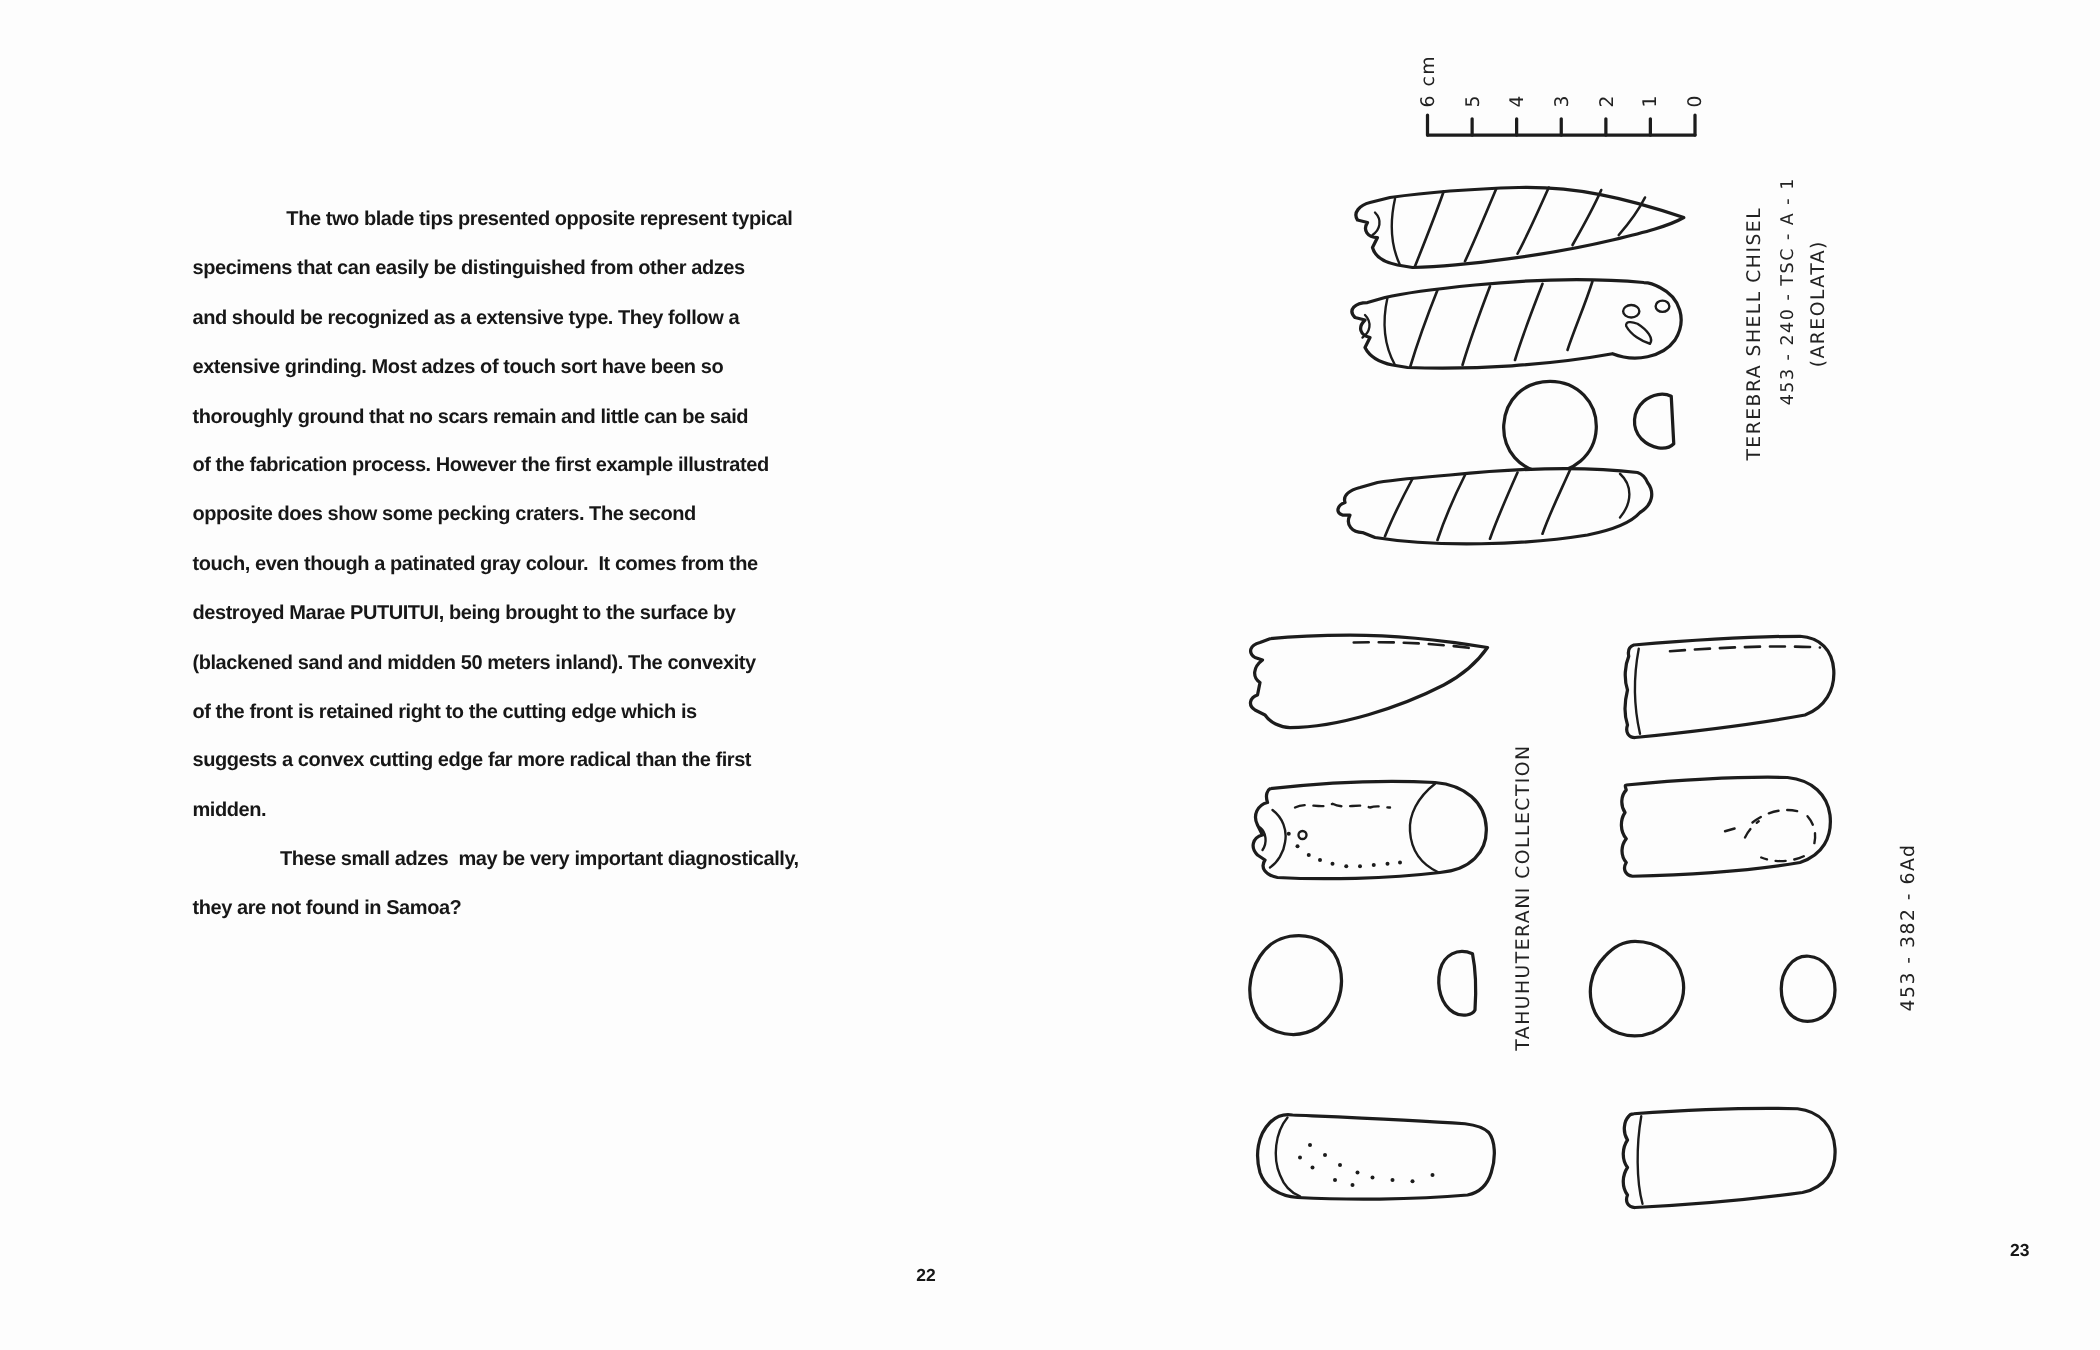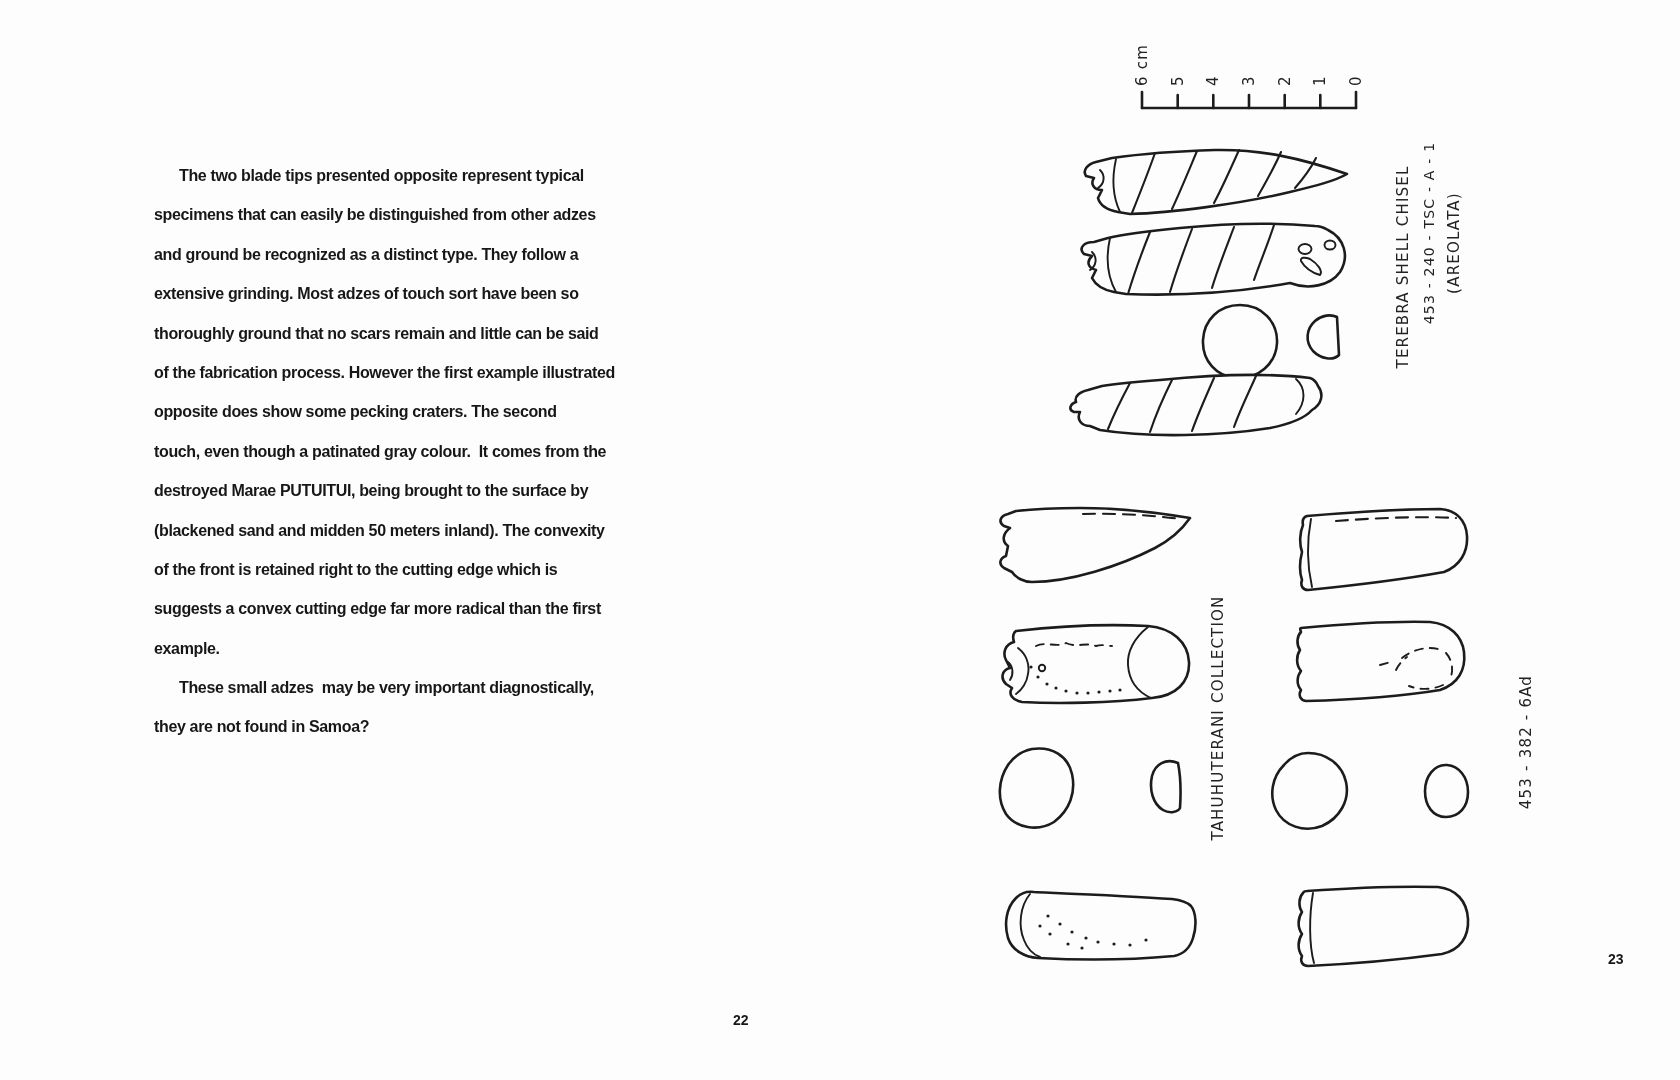--- a/index.html
+++ b/index.html
@@ -2,24 +2,24 @@
 <html><head>
 <meta charset="utf-8">
 <style>
   html,body{margin:0;padding:0;background:#e8e8e8;}
   .spread{position:relative;width:1680px;height:1080px;background:#fdfdfd;overflow:hidden;
           font-family:"Liberation Sans",sans-serif;}
   
   .text-block{position:absolute;left:154px;top:156px;width:530px;}
   .line{height:39.4px;line-height:39.4px;white-space:pre;
         font-weight:bold;font-size:16px;letter-spacing:-0.35px;color:#171717;}
-  .line.indent{padding-left:25px;}
+  .line.indent{padding-left:25px;text-align:center;}
   .page-num{position:absolute;font-weight:bold;font-size:14px;color:#171717;}
   .page-num.left{left:733px;top:1012px;}
-  .page-num.right{left:1608px;top:951px;}
+  .page-num.right{left:1608px;top:992px;}
   
   svg{position:absolute;left:0;top:0;}
   .ink{fill:none;stroke:#1c1c1c;stroke-width:2.6;stroke-linecap:round;stroke-linejoin:round;}
   .ink.fillw{fill:#fdfdfd;}
   .whorl{fill:none;stroke:#1c1c1c;stroke-width:2.1;stroke-linecap:round;}
   .thin{fill:none;stroke:#1c1c1c;stroke-width:1.9;stroke-linecap:round;}
   .dash{fill:none;stroke:#1c1c1c;stroke-width:2.1;stroke-linecap:round;stroke-dasharray:12 8;}
   .dash2{fill:none;stroke:#1c1c1c;stroke-width:1.9;stroke-linecap:round;stroke-dasharray:8 7;}
   .dot{fill:#1c1c1c;stroke:none;}
   .hand{font-family:"DejaVu Sans",sans-serif;fill:#222;letter-spacing:1.2px;font-size:15px;}
@@ -27,31 +27,31 @@
 </style>
 </head>
 <body>
 
 <div class="spread">
 
   <div>
     <div class="text-block">
       <div class="line indent">The two blade tips presented opposite represent typical</div>
       <div class="line">specimens that can easily be distinguished from other adzes</div>
-      <div class="line">and ground be recognized as a distinct type. They follow a</div>
+      <div class="line">and should be recognized as a extensive type. They follow a</div>
       <div class="line">extensive grinding. Most adzes of touch sort have been so</div>
       <div class="line">thoroughly ground that no scars remain and little can be said</div>
       <div class="line">of the fabrication process. However the first example illustrated</div>
       <div class="line">opposite does show some pecking craters. The second</div>
       <div class="line">touch, even though a patinated gray colour.  It comes from the</div>
       <div class="line">destroyed Marae PUTUITUI, being brought to the surface by</div>
       <div class="line">(blackened sand and midden 50 meters inland). The convexity</div>
       <div class="line">of the front is retained right to the cutting edge which is</div>
       <div class="line">suggests a convex cutting edge far more radical than the first</div>
-      <div class="line">example.</div>
+      <div class="line">midden.</div>
       <div class="line indent">These small adzes  may be very important diagnostically,</div>
       <div class="line">they are not found in Samoa?</div>
     </div>
     <div class="page-num left">22</div>
   </div>
 
   <div>
     <svg width="1680" height="1080" viewBox="0 0 1680 1080">
 
       <g>

